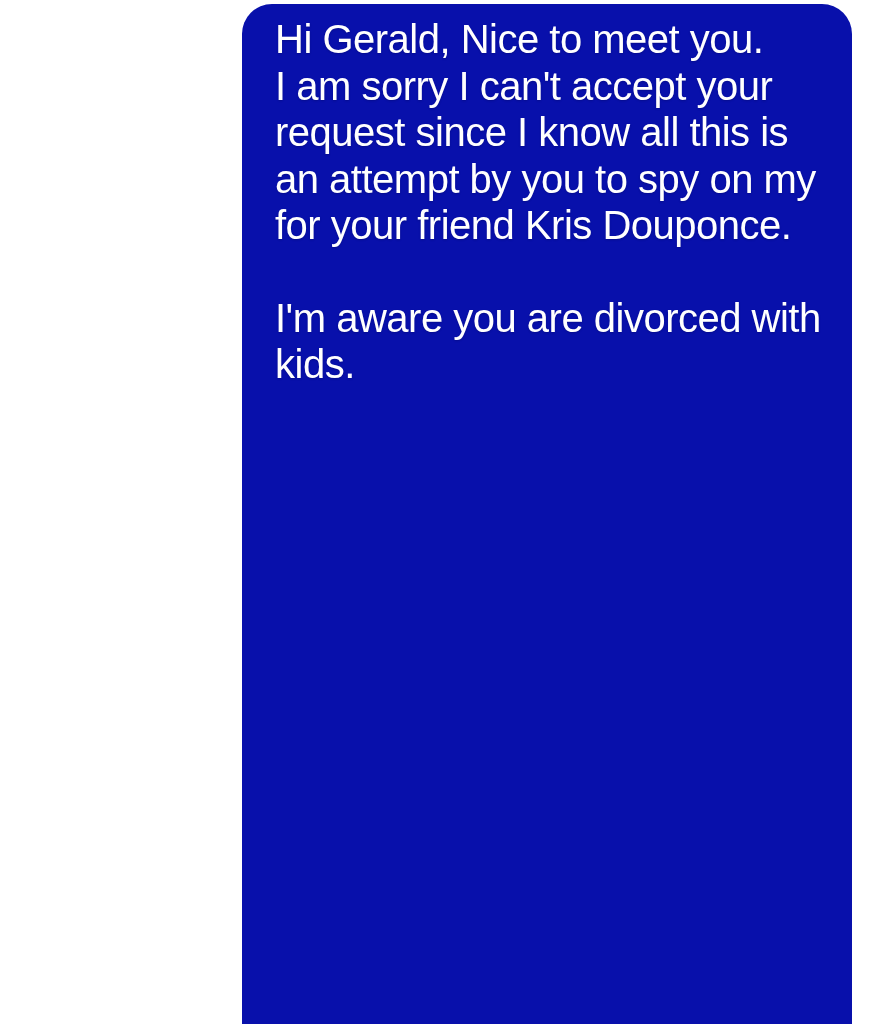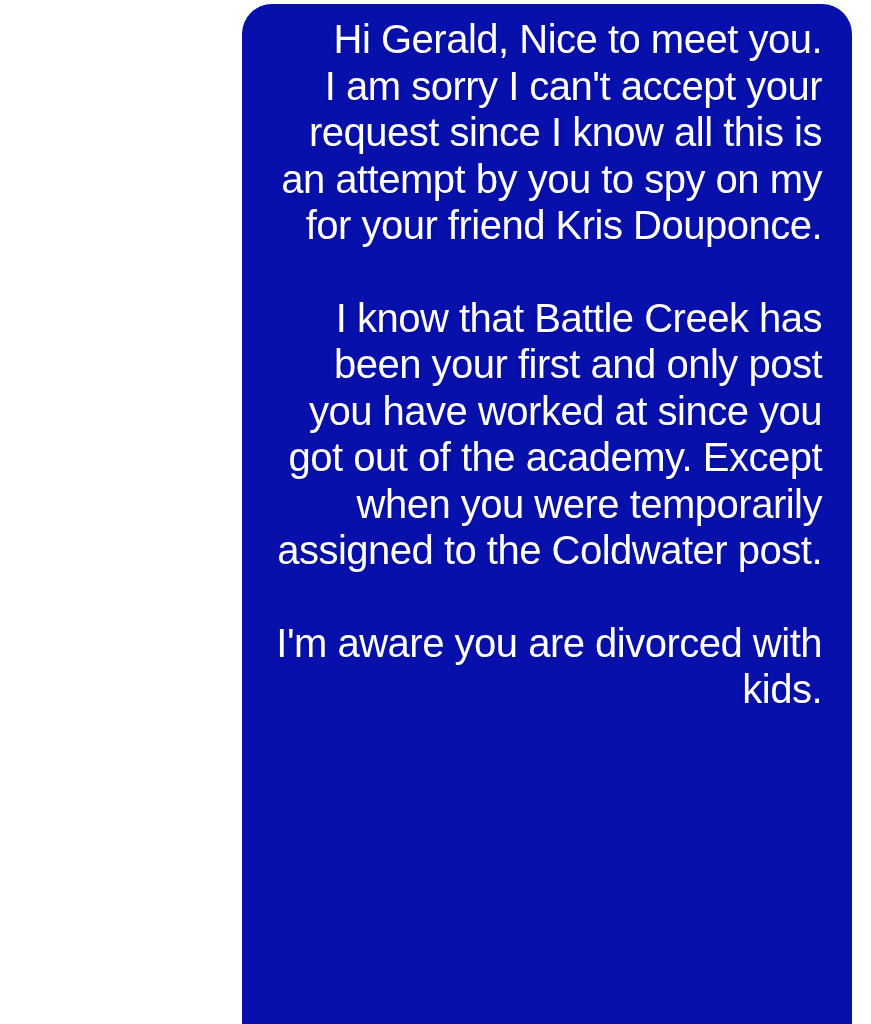--- a/index.html
+++ b/index.html
@@ -28,35 +28,28 @@
     padding: 12px 30px 0 33px;
   }
   .bubble p {
     margin: 0 0 46px 0;
     color: #ffffff;
     font-size: 40px;
     line-height: 46.5px;
     letter-spacing: -0.5px;
     white-space: pre;
     text-shadow: 0 1px 2px rgba(0, 0, 60, 0.25);
-    text-align: right;
   }
 </style>
 </head>
 <body>
 
 <div class="screen">
   <div class="bubble">
     <p>Hi Gerald, Nice to meet you.
 I am sorry I can't accept your
 request since I know all this is
 an attempt by you to spy on my
 for your friend Kris Douponce.</p>
-    <p>I know that Battle Creek has
-been your first and only post
-you have worked at since you
-got out of the academy. Except
-when you were temporarily
-assigned to the Coldwater post.</p>
     <p>I'm aware you are divorced with
 kids.</p>
   </div>
 </div>
 
 </body></html>

